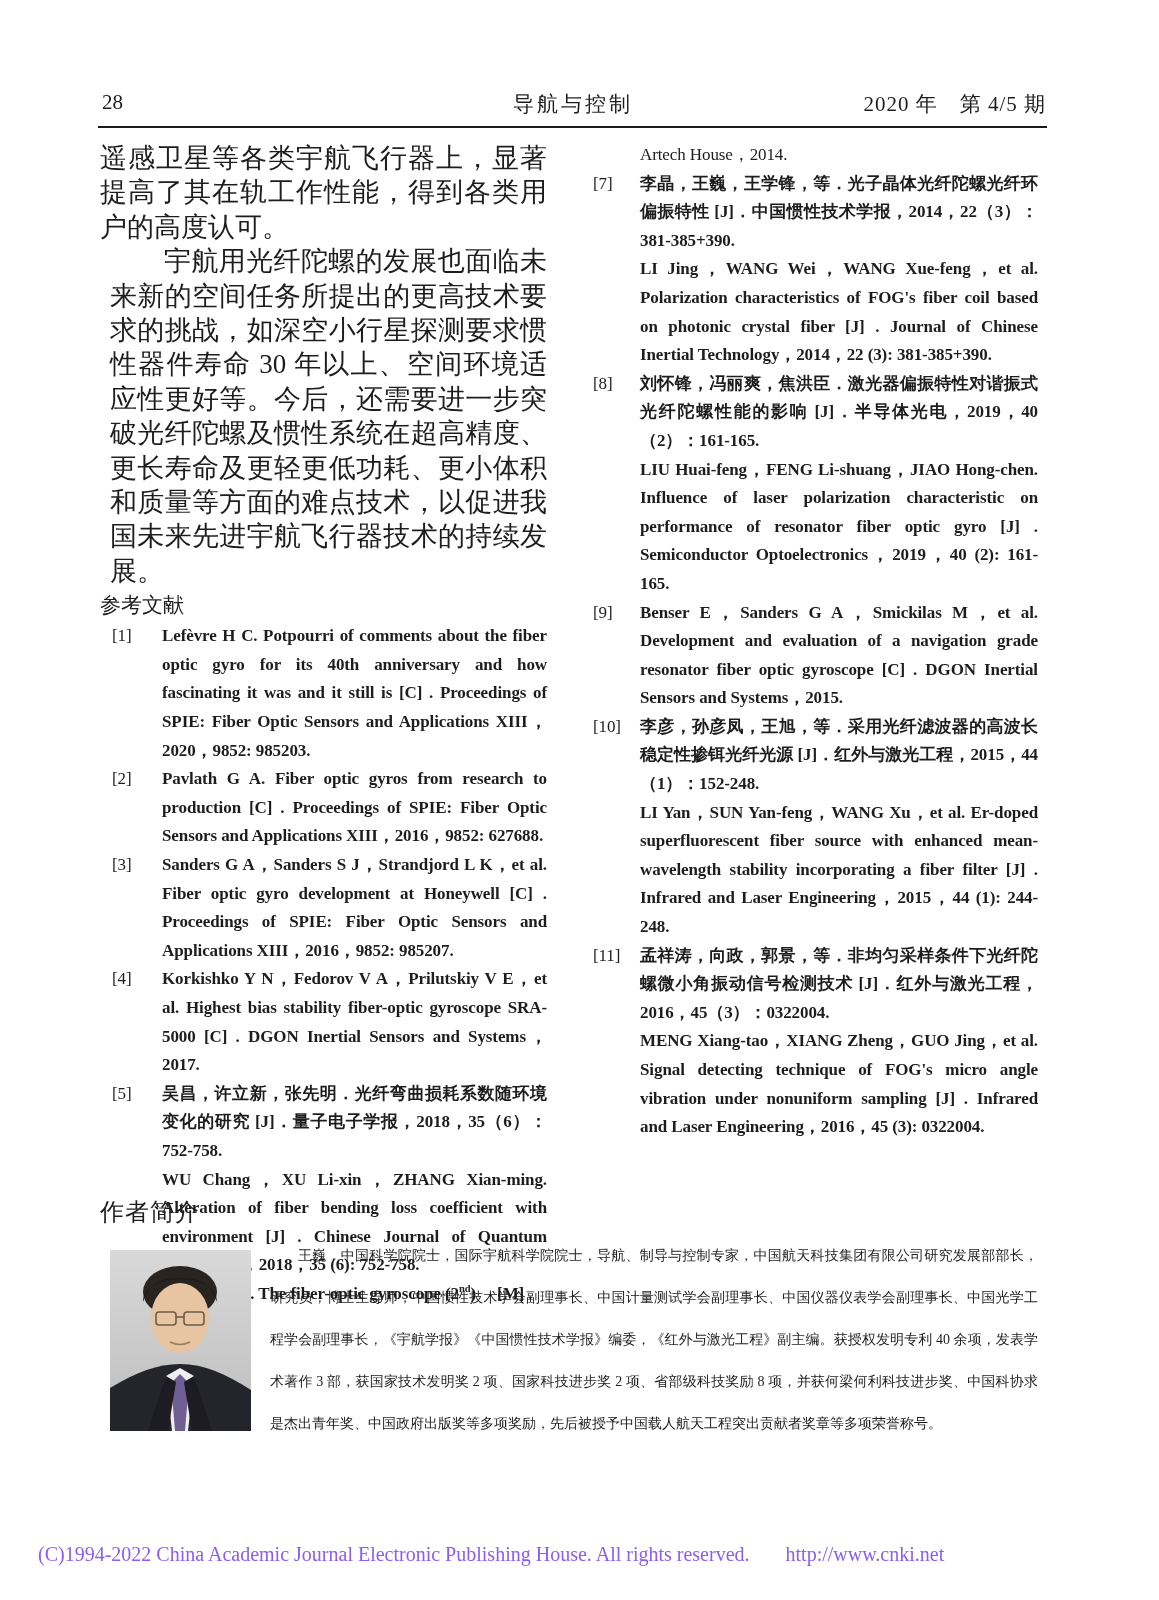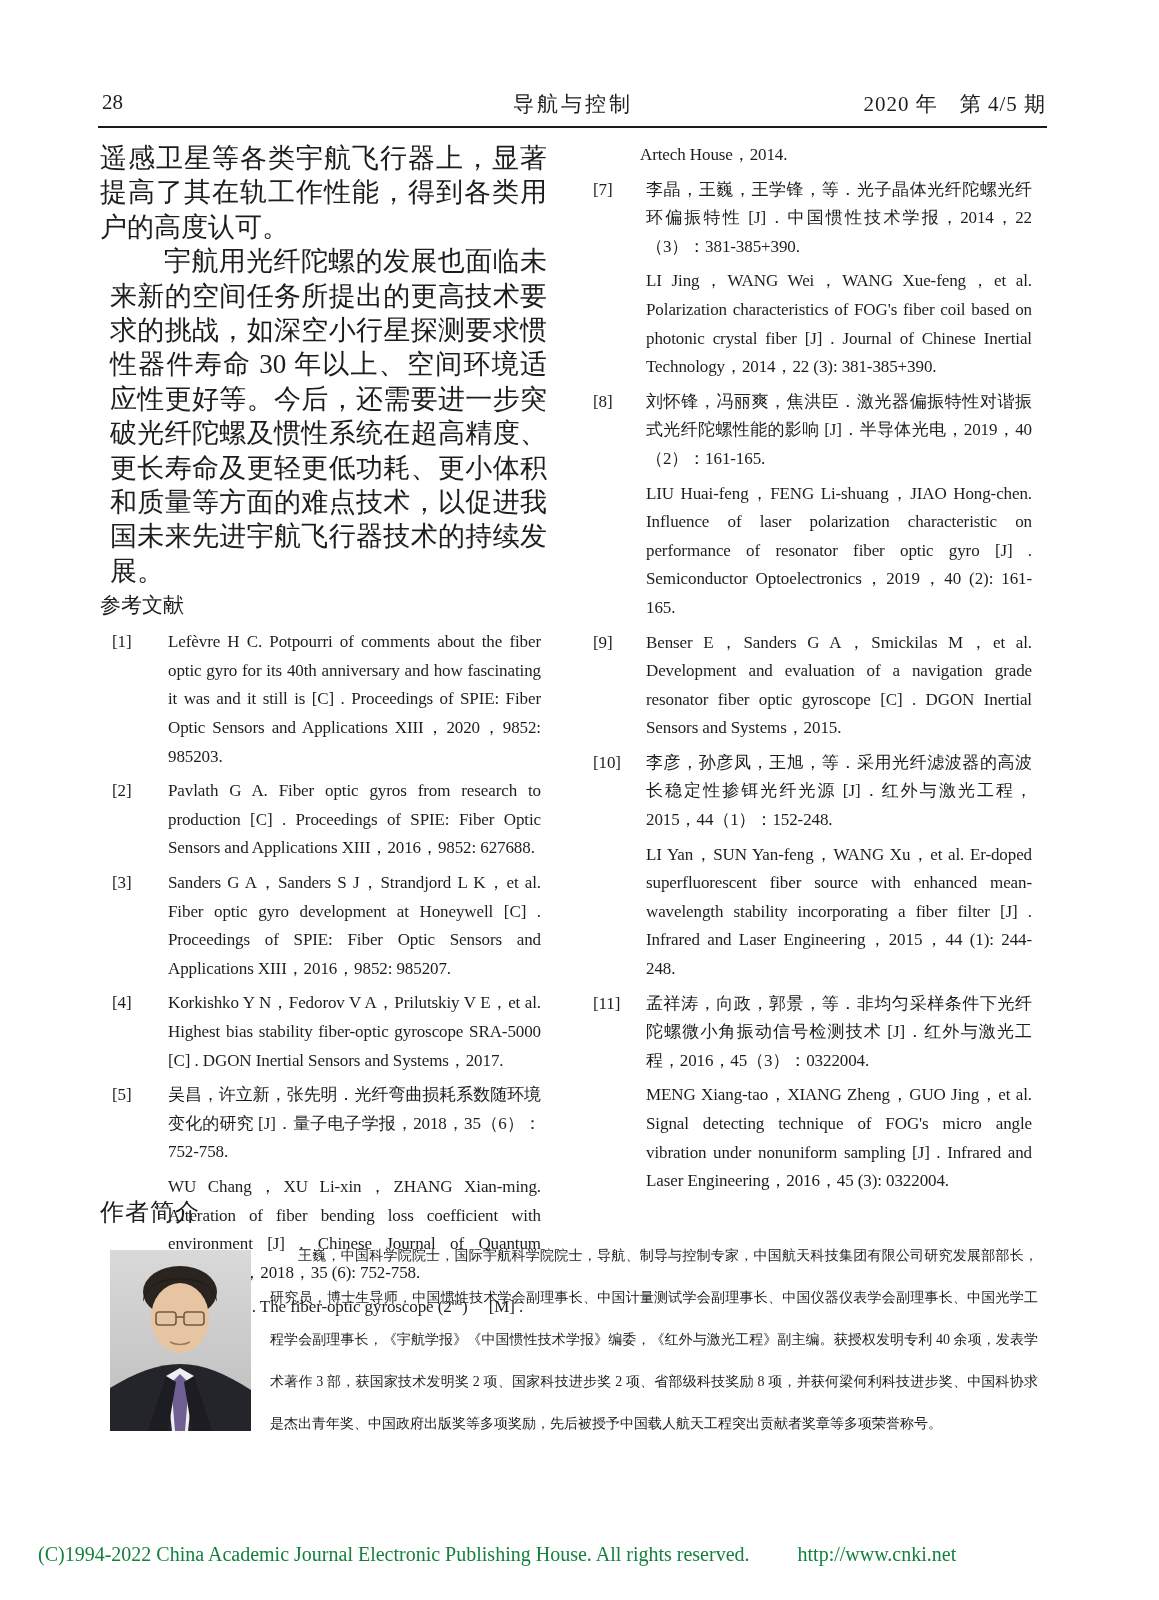--- a/index.html
+++ b/index.html
@@ -20,31 +20,31 @@
   .col-right{left:593px;width:445px;}
   .para{margin:0;font-size:27px;line-height:34.4px;}
   .indent{text-indent:2em;margin-left:10px;}
   .refs-heading{font-size:21px;line-height:34px;}
   .refs{font-size:17px;line-height:28.6px;letter-spacing:-0.1px;}
   .ref{position:relative;}
   .col-left .ref{padding-left:62px;}
   .col-left .ref-num{position:absolute;left:12px;top:0;}
   .col-right .ref{padding-left:47px;}
   .col-right .ref-num{position:absolute;left:0;top:0;}
-  .ref-line{margin:6px;text-align:justify;}
+  .ref-line{margin:0;text-align:justify;font-weight:bold;}
   .cont{margin:0;padding-left:47px;text-align:left;}
   sup{font-size:0.62em;line-height:0;}
   
   .author-heading{position:absolute;left:100px;top:1196px;font-size:24px;letter-spacing:1px;}
   .photo{position:absolute;left:110px;top:1250px;width:141px;height:181px;display:block;}
   .bio{position:absolute;left:270px;top:1235px;width:768px;margin:0;
        font-size:14px;line-height:42px;text-align:justify;text-indent:2em;}
   
-  .footer{position:absolute;left:38px;top:1543px;width:1100px;display:flex;gap:48px;
-          font-size:20px;color:#15803d;white-space:nowrap;}
+  .footer{position:absolute;left:38px;top:1543px;width:1100px;display:flex;gap:36px;
+          font-size:20px;color:#8b5cf6;white-space:nowrap;}
 </style>
 </head>
 <body>
 
 <div class="page">
 
   <div class="header">
     <span class="pg">28</span>
     <span class="title">导航与控制</span>
     <span class="issue">2020 年　第 4/5 期</span>

